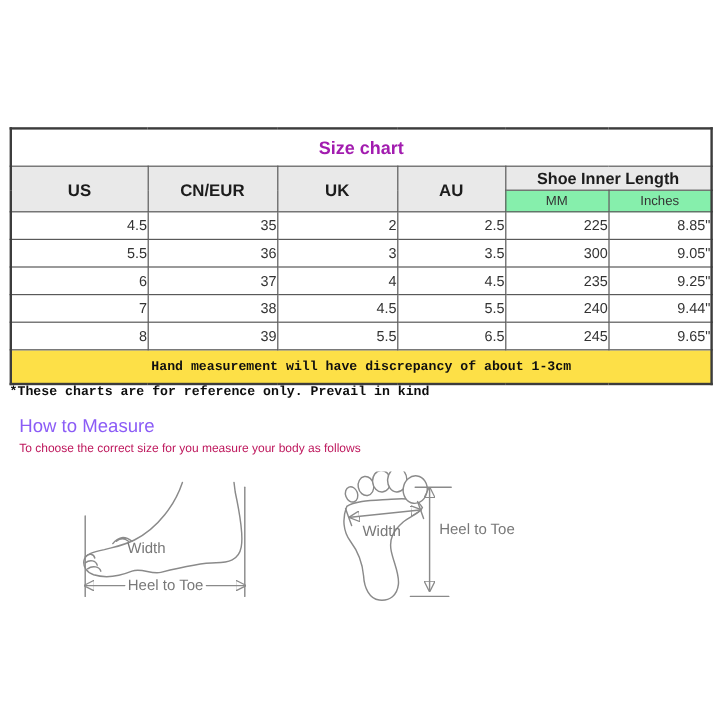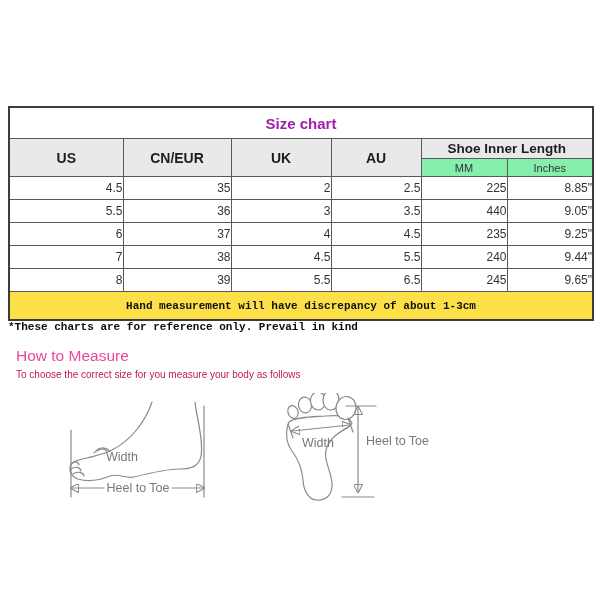--- a/index.html
+++ b/index.html
@@ -26,21 +26,21 @@
     font-family:"Liberation Mono",monospace;font-weight:bold;font-size:11px;
   }
   
   .ref-note{
     position:absolute;left:8px;top:321px;
     font-family:"Liberation Mono",monospace;font-weight:bold;font-size:11px;color:#0d0d0d;
     white-space:nowrap;
   }
   .htm-heading{
     position:absolute;left:16px;top:347px;
-    font-size:15.5px;color:#ec4899;
+    font-size:15.5px;color:#8b5cf6;
   }
   .htm-sub{
     position:absolute;left:16px;top:369px;
     font-size:10px;color:#be185d;
   }
   .caption{
     position:absolute;left:10px;top:504px;width:580px;text-align:center;
     font-size:13px;color:#3b3b3b;
   }
   
@@ -90,21 +90,21 @@
           <td>2</td>
           <td>2.5</td>
           <td>225</td>
           <td>8.85"</td>
         </tr>
         <tr>
           <td>5.5</td>
           <td>36</td>
           <td>3</td>
           <td>3.5</td>
-          <td>440</td>
+          <td>300</td>
           <td>9.05"</td>
         </tr>
         <tr>
           <td>6</td>
           <td>37</td>
           <td>4</td>
           <td>4.5</td>
           <td>235</td>
           <td>9.25"</td>
         </tr>

